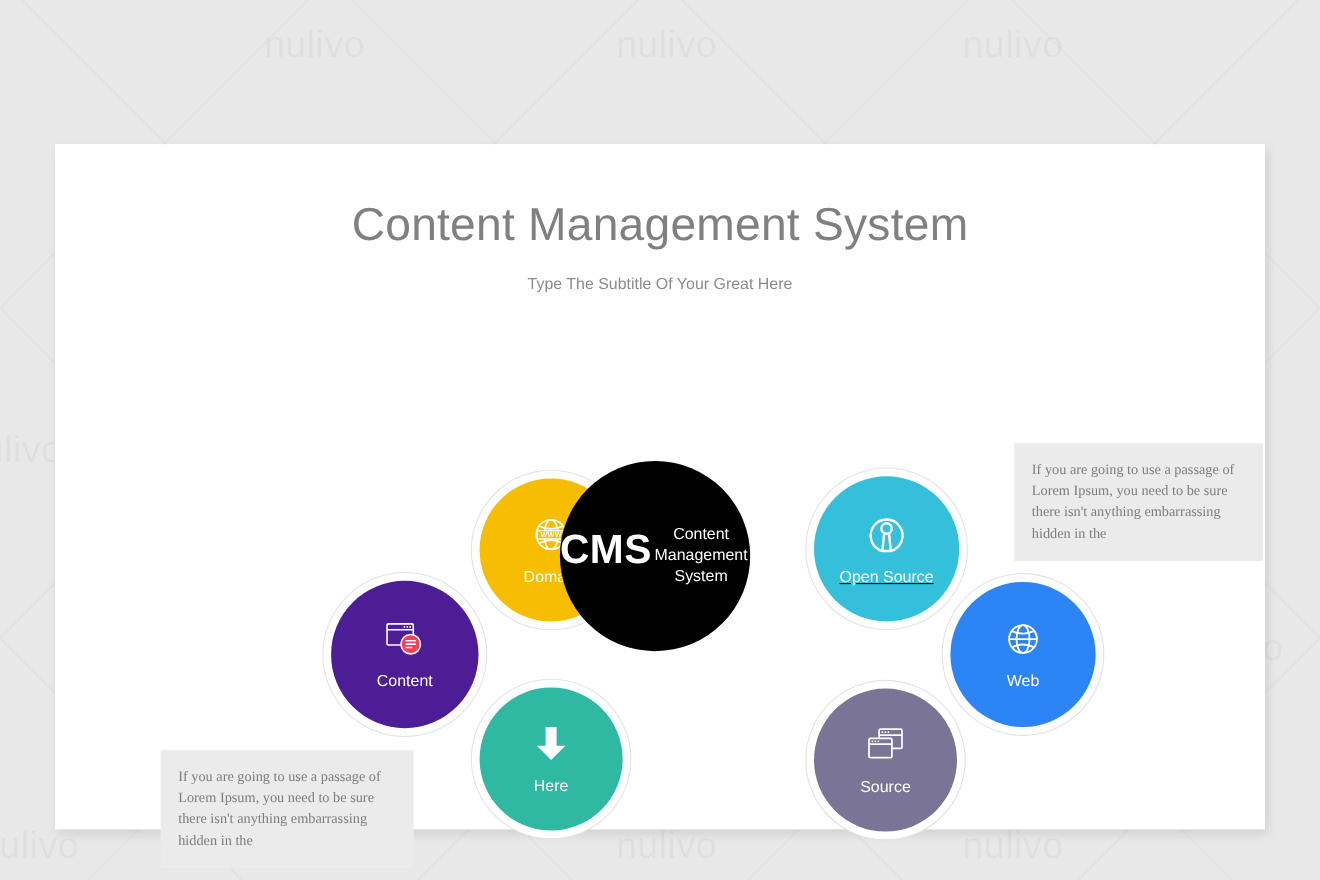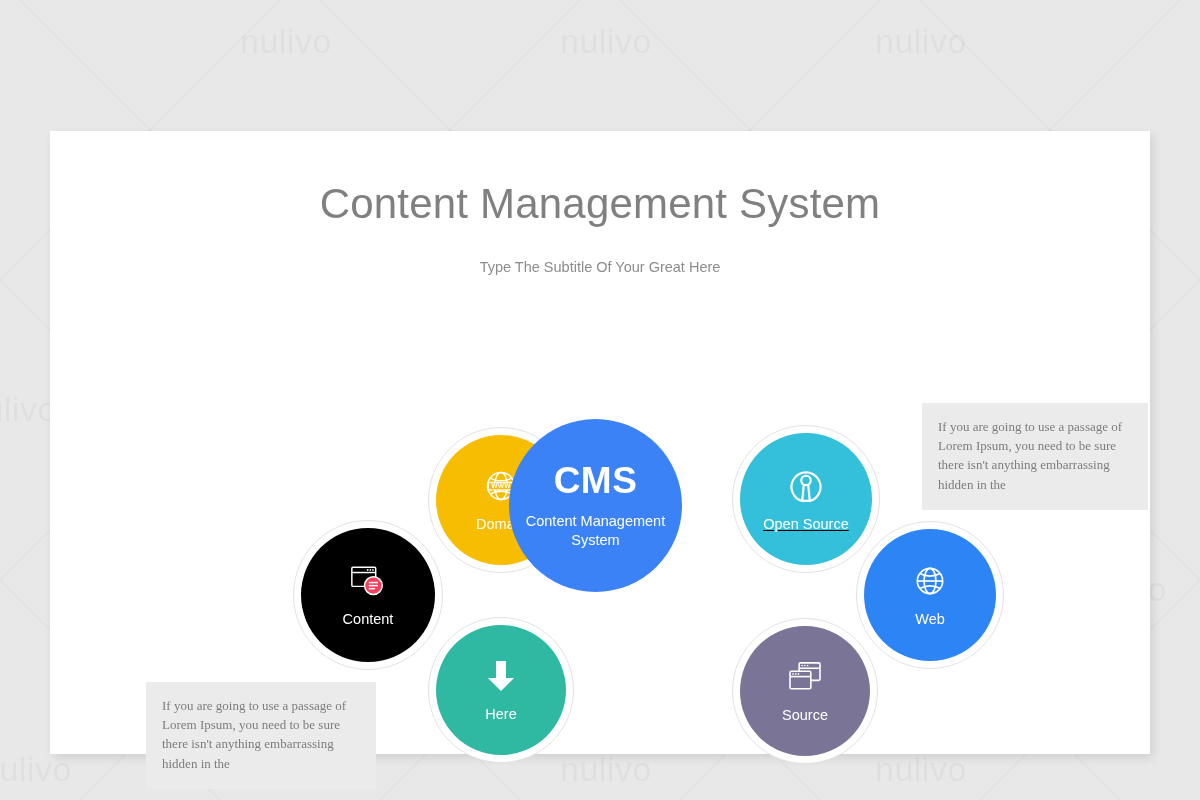--- a/index.html
+++ b/index.html
@@ -64,21 +64,21 @@
     top: 49px;
     text-align: center;
     font-size: 42px;
     font-weight: 400;
     color: #808080;
     letter-spacing: 0.2px;
   }
   #slide-subtitle {
     position: absolute;
     left: 0; right: 0;
-    top: 128px;
+    top: 120px;
     text-align: center;
     font-size: 14.5px;
     font-weight: 400;
     color: #8c8c8c;
   }
 
   
   #diagram {
     position: absolute;
     inset: 0;
@@ -113,23 +113,23 @@
     font-weight: 400;
     color: #fff;
     text-align: center;
     line-height: 1.15;
   }
 
   
   #hub {
     position: absolute;
     border-radius: 50%;
-    background: #3b82f6;
+    background: #000000;
     display: flex;
-    flex-direction: column;
+    flex-direction: row;
     align-items: center;
     justify-content: center;
     z-index: 5;
     color: #fff;
   }
   #hub-acronym {
     font-size: 37px;
     font-weight: bold;
     letter-spacing: 0.5px;
     line-height: 1;
@@ -202,21 +202,21 @@
               <path d="M10 34 Q24 27 38 34"></path>
               <rect x="8" y="19.5" width="32" height="9.5" fill="#F7BD00" stroke="#ffffff" stroke-width="1.6"></rect>
               <text x="24" y="27" font-family="Liberation Sans, sans-serif" font-size="8.4" font-weight="bold" fill="#ffffff" stroke="none" text-anchor="middle" letter-spacing="0.2">WWW</text>
             </svg>
           </span>
           <span class="node-label">Domain</span>
         </div>
       </div>
 
       <div class="node" style="left:243px; top:389px; width:150px; height:150px;">
-        <div class="node-inner" style="background:#000000;">
+        <div class="node-inner" style="background:#4c1d95;">
           <span class="node-icon">
             <svg width="40" height="38" viewBox="0 0 52 48" fill="none" stroke="#ffffff" stroke-width="1.9">
               <rect x="5" y="6" width="31" height="25" rx="1.5"></rect>
               <line x1="5" y1="13" x2="36" y2="13"></line>
               <circle cx="29" cy="9.6" r="1.1" fill="#ffffff" stroke="none"></circle>
               <circle cx="32.4" cy="9.6" r="1.1" fill="#ffffff" stroke="none"></circle>
               <circle cx="25.6" cy="9.6" r="1.1" fill="#ffffff" stroke="none"></circle>
               <circle cx="33" cy="30" r="11.5" fill="#F73E5C" stroke="#ffffff" stroke-width="1.9"></circle>
               <line x1="27" y1="26" x2="39" y2="26"></line>
               <line x1="27" y1="30" x2="39" y2="30"></line>

